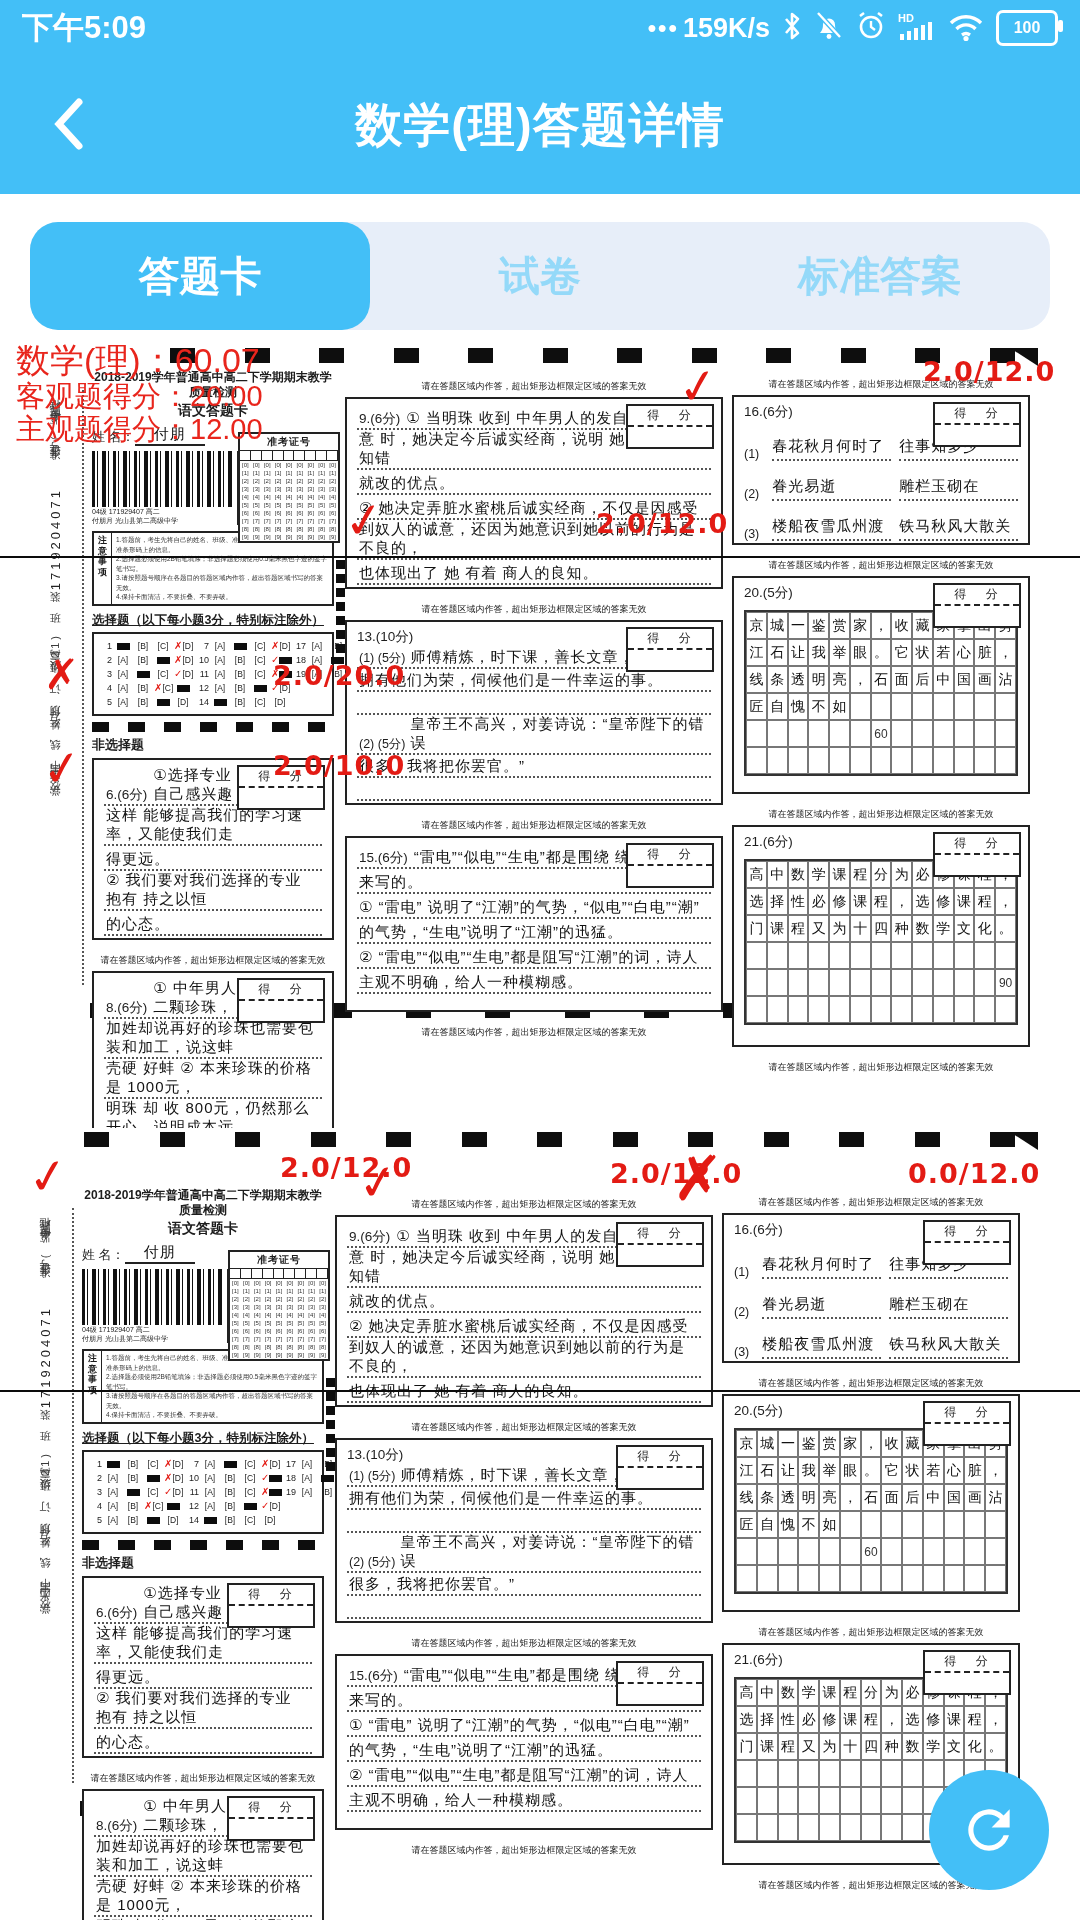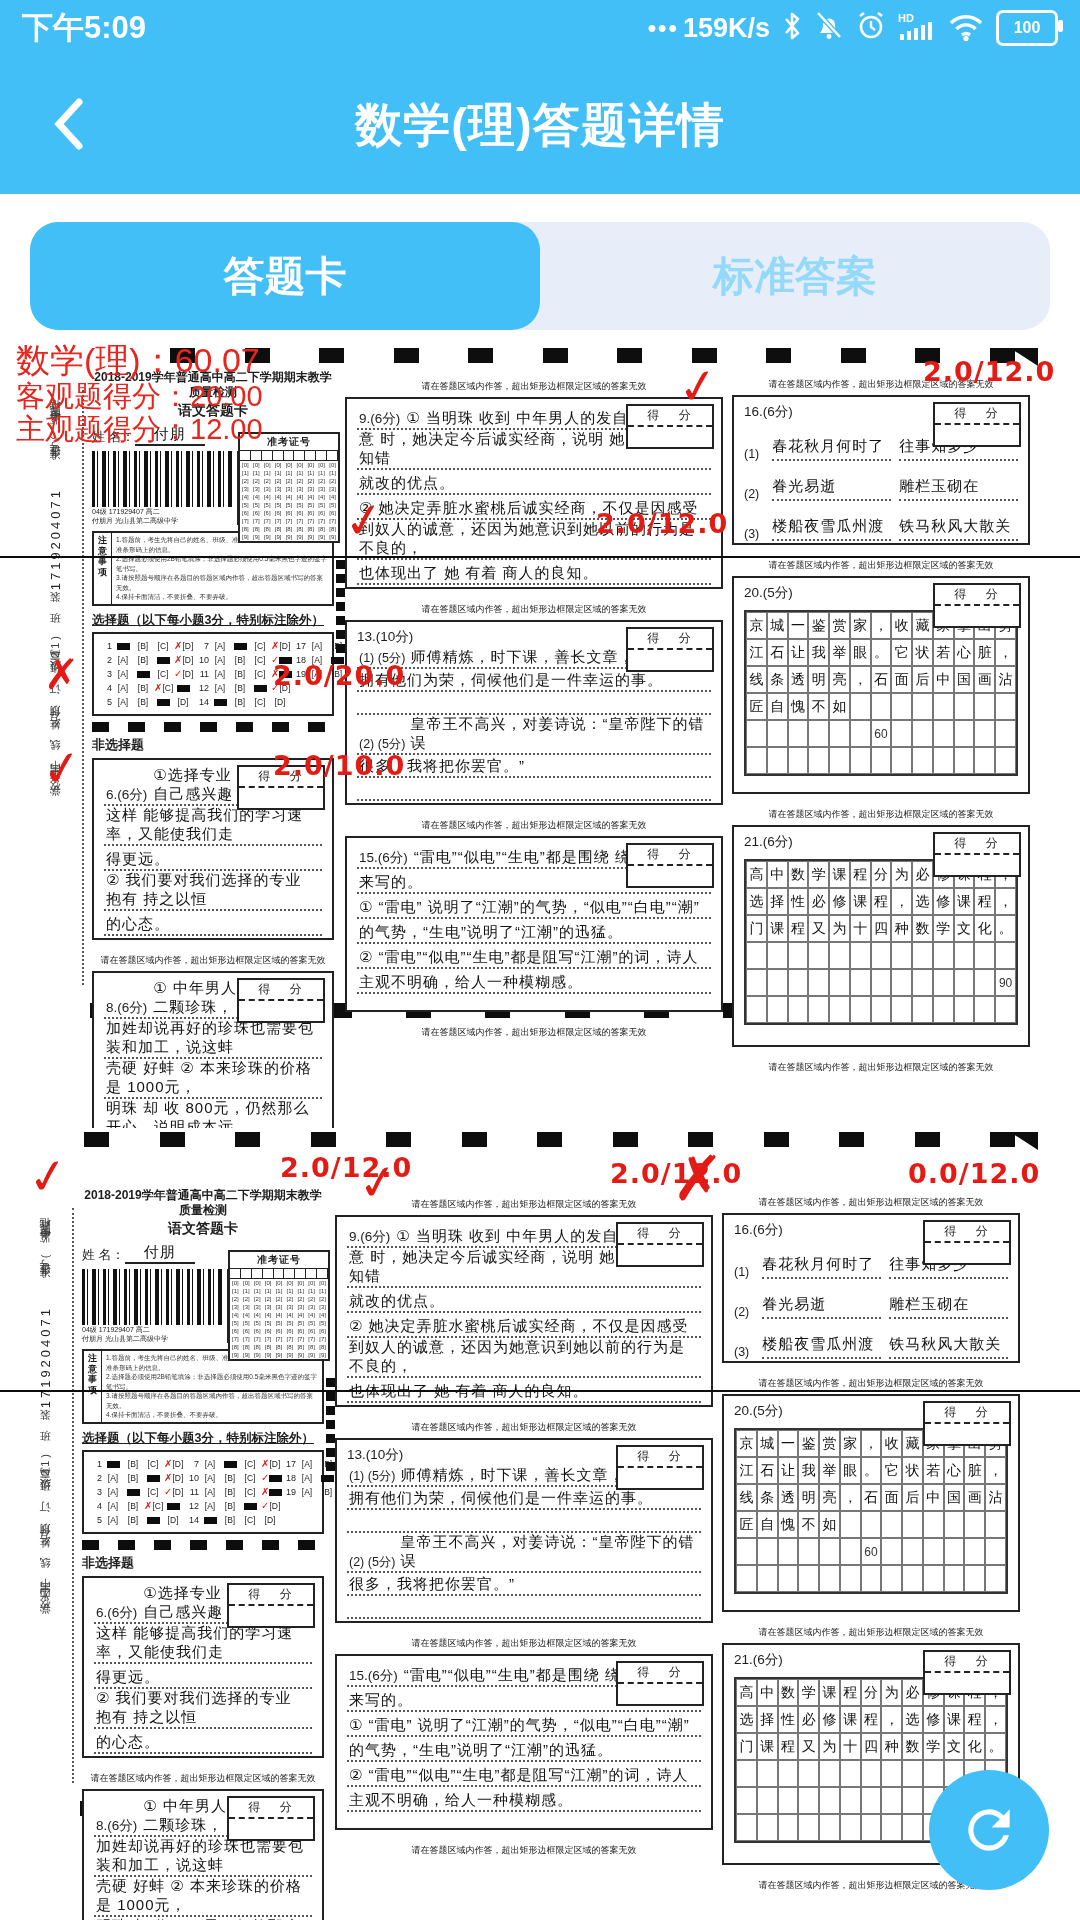--- a/index.html
+++ b/index.html
@@ -151,20 +151,21 @@
     <div class="back-btn">
       <svg width="34" height="56" viewBox="0 0 34 56">
           <path d="M28 6 L8 28 L28 50" stroke="#fff" stroke-width="7" fill="none" stroke-linecap="round"></path>
         </svg>
     </div>
     <div class="app-title">数学(理)答题详情</div>
   </div>
 
   <div class="tabbar">
     <div class="tab active">答题卡</div>
+    <div class="tab">试卷</div>
     <div class="tab">标准答案</div>
   </div>
 
   <div class="score-overlay">
     <div class="so-main">数学(理)：60.07</div>
     <div class="so-sub">客观题得分：20.00</div>
     <div class="so-sub">主观题得分：12.00</div>
   </div>
 
   <div id="sheets-mount">

